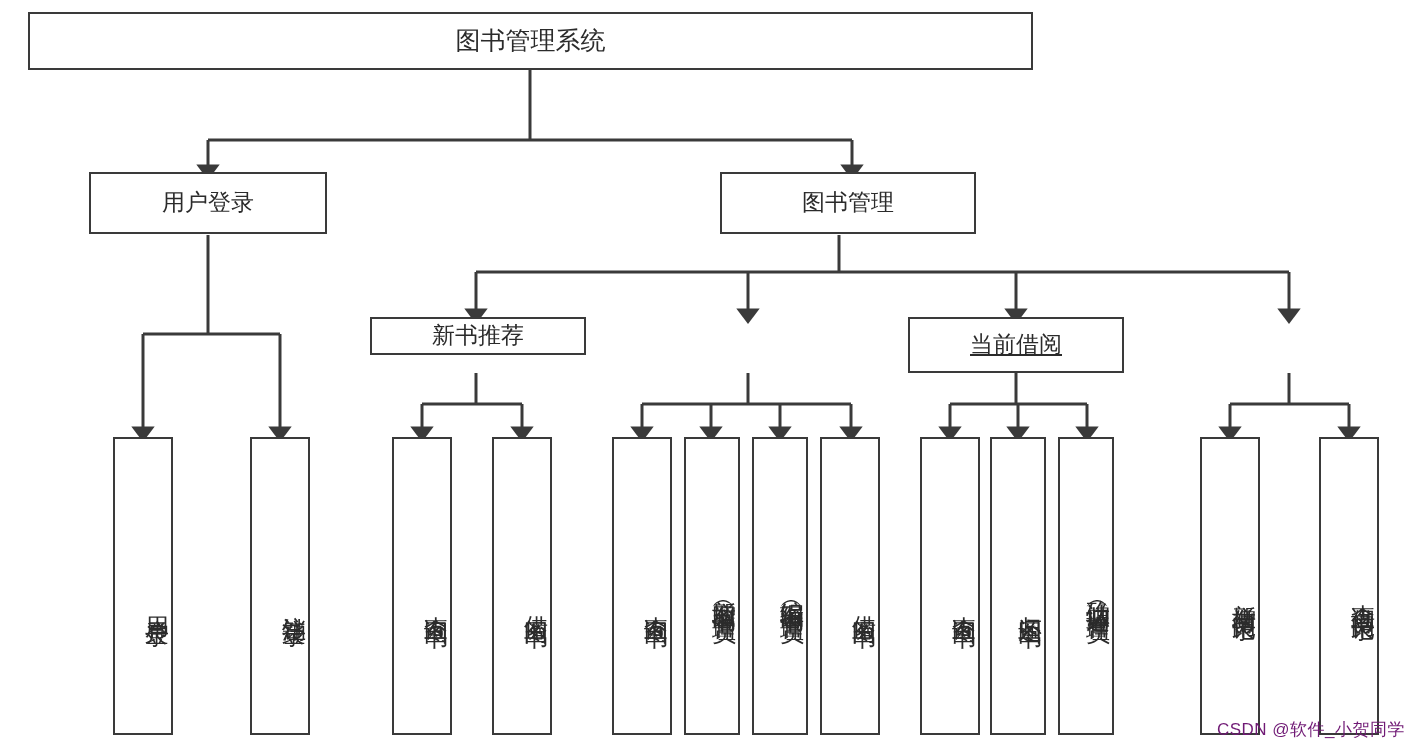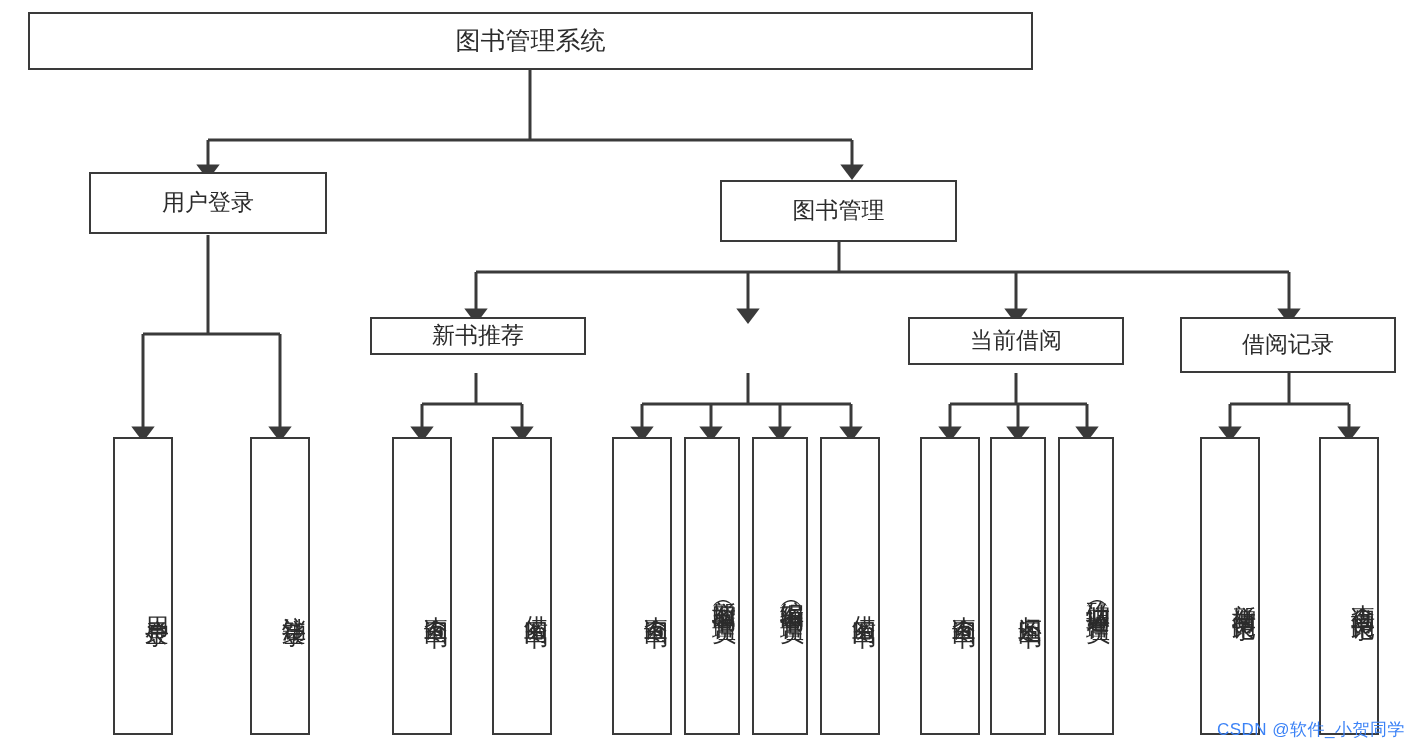--- a/index.html
+++ b/index.html
@@ -54,21 +54,21 @@
     justify-content: center;
   }
   .node-v.tall {
     padding-top: 16px;
   }
   .watermark {
     position: absolute;
     right: 8px;
     bottom: 6px;
     font-size: 17px;
-    color: #3b82f6;
+    color: #701a75;
     letter-spacing: 0.5px;
     white-space: nowrap;
   }
 </style>
 </head>
 <body>
 
 <div id="canvas">
 
   <svg id="wires" viewBox="0 0 1405 747" xmlns="http://www.w3.org/2000/svg">
@@ -121,32 +121,29 @@
     </g>
   </svg>
 
   <div class="node node-root" style="left:20px; top:12px; width:1005px; height:58px;">
     <span>图书管理系统</span>
   </div>
 
   <div class="node node-h" style="left:81px; top:172px; width:238px; height:62px;">
     <span>用户登录</span>
   </div>
-  <div class="node node-h" style="left:712px; top:180px; width:237px; height:62px;">
+  <div class="node node-h" style="left:712px; top:172px; width:256px; height:62px;">
     <span>图书管理</span>
   </div>
 
   <div class="node node-h" style="left:362px; top:317px; width:216px; height:38px;">
     <span>新书推荐</span>
   </div>
-  <div class="node node-h" style="left:900px; top:317px; width:216px; height:48px;">
+  <div class="node node-h" style="left:900px; top:317px; width:216px; height:56px;text-decoration:underline;">
     <span>当前借阅</span>
-  </div>
-  <div class="node node-h" style="left:1172px; top:317px; width:216px; height:56px;">
-    <span>借阅记录</span>
   </div>
 
   <div class="node node-v" style="left:105px; top:437px; width:60px; height:298px;">
     <span>用户登录</span>
   </div>
   <div class="node node-v" style="left:242px; top:437px; width:60px; height:298px;">
     <span>注销登录</span>
   </div>
 
   <div class="node node-v" style="left:384px; top:437px; width:60px; height:298px;">

